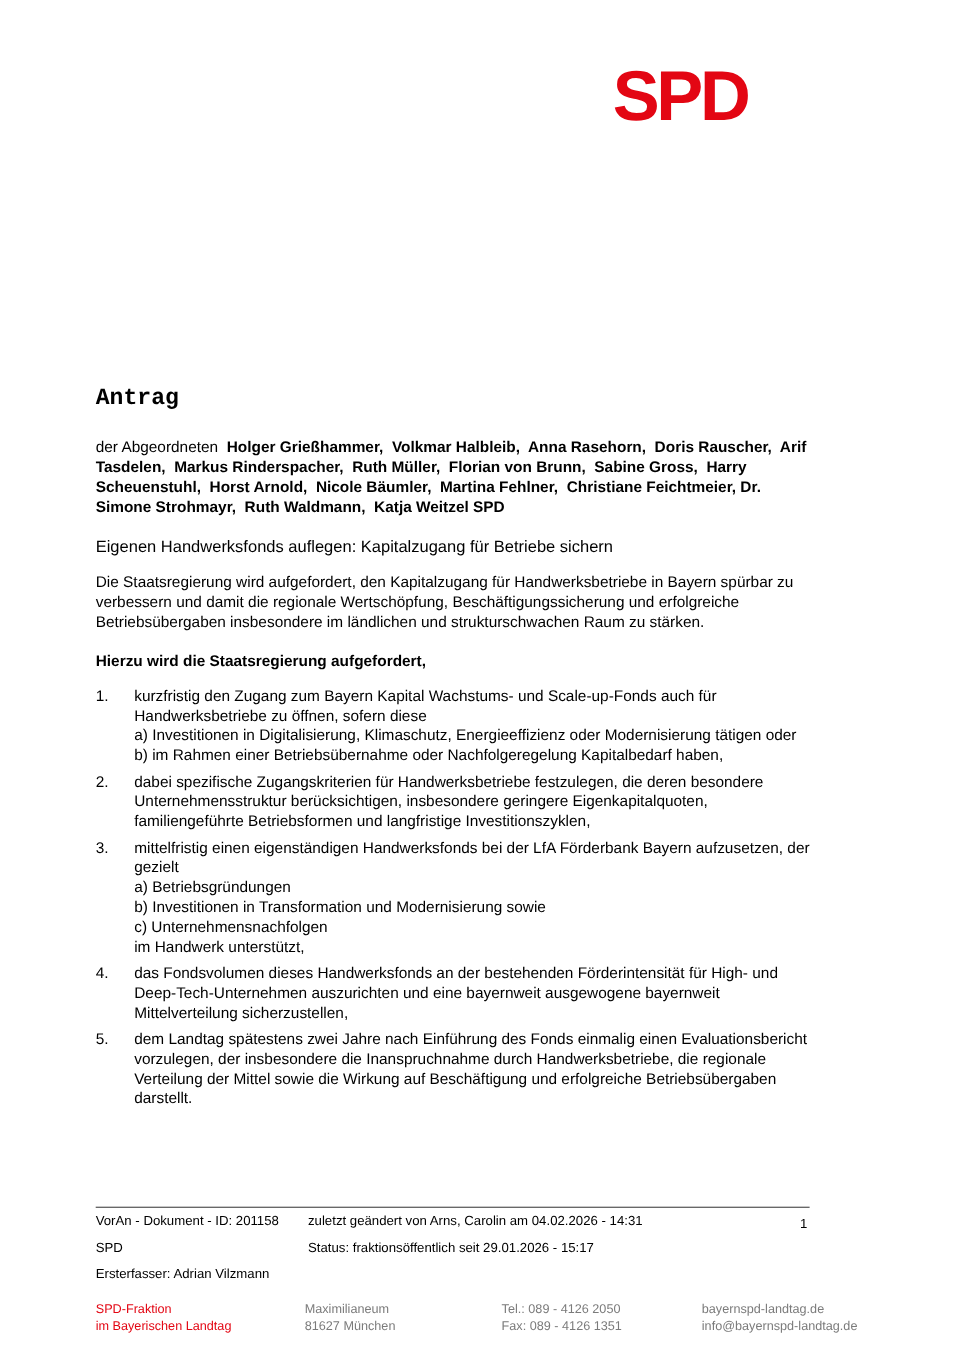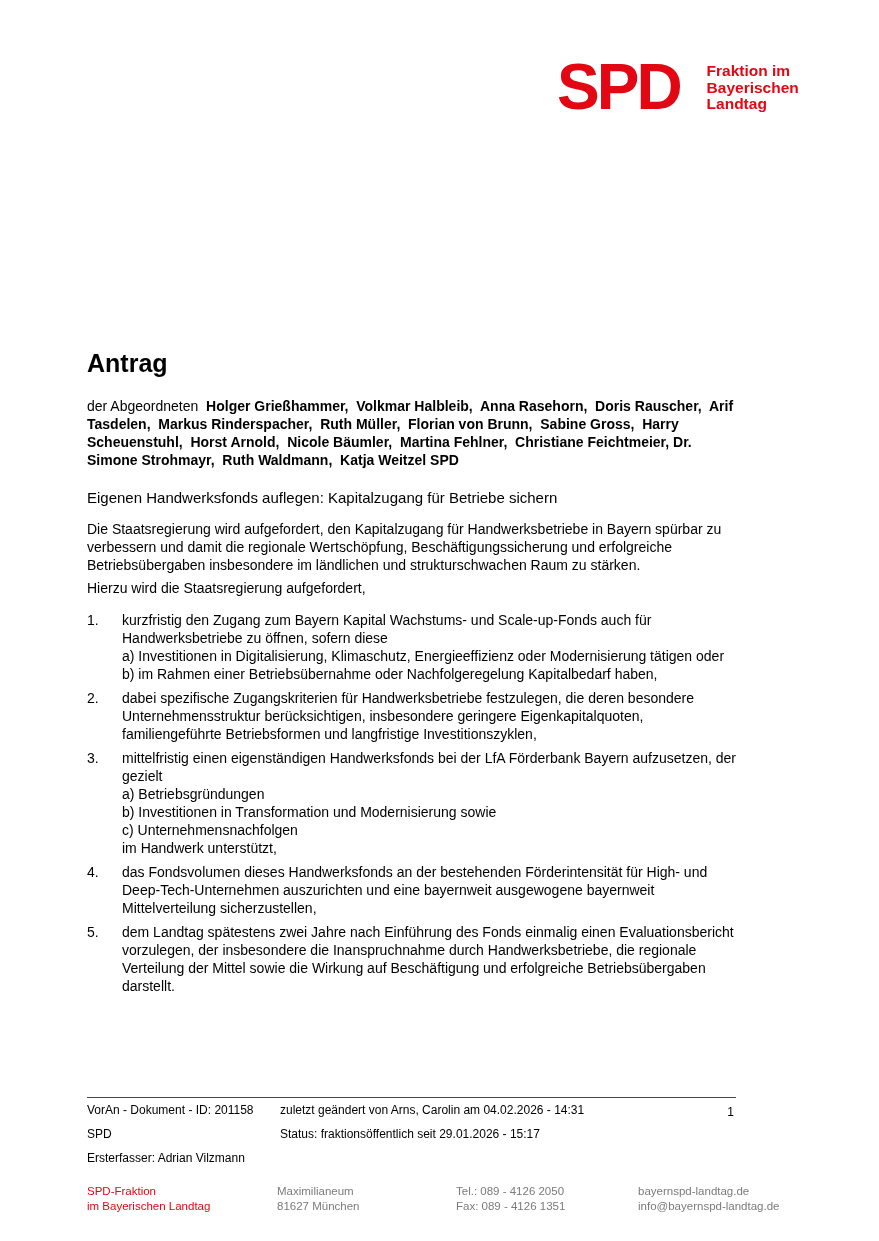--- a/index.html
+++ b/index.html
@@ -42,39 +42,40 @@
   
   .main {
     position: absolute;
     left: 87px;
     top: 349px;
     width: 652px;
     font-size: 14px;
     line-height: 18px;
   }
   .doc-title {
-    font-size: 25px;
+    font-size: 21px;
     line-height: 28px;
     font-weight: bold;
+    font-family: Liberation Mono, monospace;
   }
   .authors {
     margin-top: 20px;
     font-weight: bold;
     white-space: pre-wrap;
   }
   .authors .prefix { font-weight: normal; }
   .subject {
     margin-top: 20px;
     font-size: 15px;
     line-height: 18px;
     font-weight: normal;
   }
   .resolution-intro { margin-top: 21px; }
   .para1 { margin-top: 13px; }
-  .para2 { margin-top: 5px; }
+  .para2 { margin-top: 17px; font-weight: bold; }
 
   .num-list { margin-top: 14px; }
   .list-item { display: flex; }
   .list-item + .list-item { margin-top: 6px; }
   .item-number { width: 35px; flex: 0 0 35px; }
   .item-text { flex: 1; white-space: pre-line; }
 
   
   .footer-meta {
     position: absolute;
@@ -111,23 +112,20 @@
   .contact-phone { left: 369px; }
   .contact-web { left: 551px; }
 </style>
 </head>
 <body>
 
 <div class="page">
 
   <div class="logo">
     <div class="logo-spd">SPD</div>
-    <div class="logo-tagline">Fraktion im
-Bayerischen
-Landtag</div>
   </div>
 
   <div class="main">
     <h1 class="doc-title">Antrag</h1>
 
     <p class="authors"><span class="prefix">der Abgeordneten  </span><span>Holger Grießhammer,  Volkmar Halbleib,  Anna Rasehorn,  Doris Rauscher,  Arif Tasdelen,  Markus Rinderspacher,  Ruth Müller,  Florian von Brunn,  Sabine Gross,  Harry Scheuenstuhl,  Horst Arnold,  Nicole Bäumler,  Martina Fehlner,  Christiane Feichtmeier, Dr. Simone Strohmayr,  Ruth Waldmann,  Katja Weitzel SPD</span></p>
 
     <h2 class="subject">Eigenen Handwerksfonds auflegen: Kapitalzugang für Betriebe sichern</h2>
 
 

